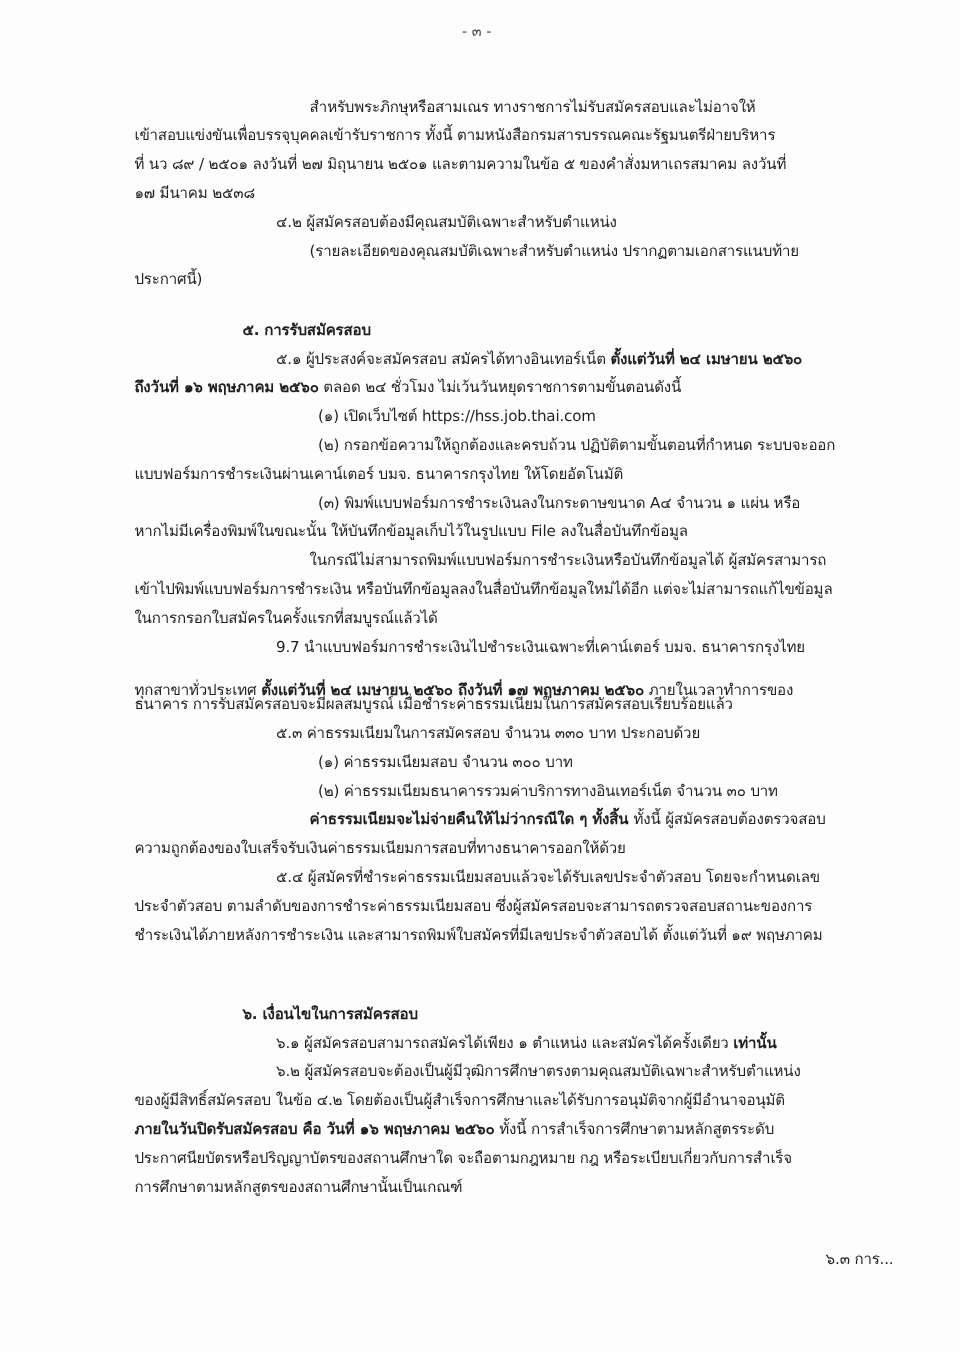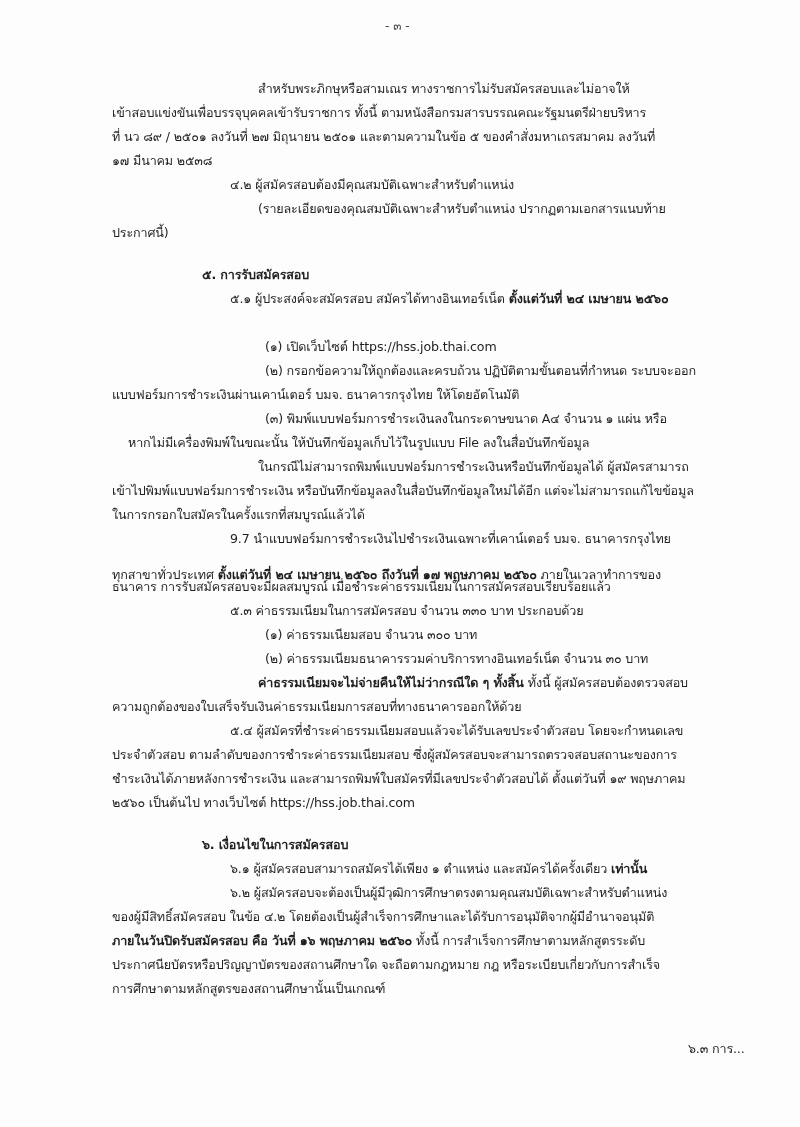--- a/index.html
+++ b/index.html
@@ -30,27 +30,30 @@
 
   <div class="ln" style="left:230px;top:176px">๔.๒ ผู้สมัครสอบต้องมีคุณสมบัติเฉพาะสำหรับตำแหน่ง</div>
   <div class="ln" style="left:258px;top:200px">(รายละเอียดของคุณสมบัติเฉพาะสำหรับตำแหน่ง ปรากฏตามเอกสารแนบท้าย</div>
   <div class="ln" style="left:112px;top:224px">ประกาศนี้)</div>
 
   <div class="ln b" style="left:202px;top:266px">๕. การรับสมัครสอบ</div>
 
   <div class="ln" style="left:230px;top:290px">
     <span>๕.๑ ผู้ประสงค์จะสมัครสอบ สมัครได้ทางอินเทอร์เน็ต </span><span class="b">ตั้งแต่วันที่ ๒๔ เมษายน ๒๕๖๐</span>
   </div>
+  <div class="ln" style="left:112px;top:314px">
+    <span class="b">ถึงวันที่ ๑๖ พฤษภาคม ๒๕๖๐</span><span> ตลอด ๒๔ ชั่วโมง ไม่เว้นวันหยุดราชการตามขั้นตอนดังนี้</span>
+  </div>
   <div class="ln" style="left:265px;top:338px">
     <span>(๑) เปิดเว็บไซต์ </span><span>https://hss.job.thai.com</span>
   </div>
   <div class="ln" style="left:265px;top:362px">(๒) กรอกข้อความให้ถูกต้องและครบถ้วน ปฏิบัติตามขั้นตอนที่กำหนด ระบบจะออก</div>
   <div class="ln" style="left:112px;top:386px">แบบฟอร์มการชำระเงินผ่านเคาน์เตอร์ บมจ. ธนาคารกรุงไทย ให้โดยอัตโนมัติ</div>
   <div class="ln" style="left:265px;top:410px">(๓) พิมพ์แบบฟอร์มการชำระเงินลงในกระดาษขนาด A๔ จำนวน ๑ แผ่น หรือ</div>
-  <div class="ln" style="left:128px;top:434px">หากไม่มีเครื่องพิมพ์ในขณะนั้น ให้บันทึกข้อมูลเก็บไว้ในรูปแบบ File ลงในสื่อบันทึกข้อมูล</div>
+  <div class="ln" style="left:112px;top:434px">หากไม่มีเครื่องพิมพ์ในขณะนั้น ให้บันทึกข้อมูลเก็บไว้ในรูปแบบ File ลงในสื่อบันทึกข้อมูล</div>
   <div class="ln" style="left:258px;top:458px">ในกรณีไม่สามารถพิมพ์แบบฟอร์มการชำระเงินหรือบันทึกข้อมูลได้ ผู้สมัครสามารถ</div>
   <div class="ln" style="left:112px;top:482px">เข้าไปพิมพ์แบบฟอร์มการชำระเงิน หรือบันทึกข้อมูลลงในสื่อบันทึกข้อมูลใหม่ได้อีก แต่จะไม่สามารถแก้ไขข้อมูล</div>
   <div class="ln" style="left:112px;top:506px">ในการกรอกใบสมัครในครั้งแรกที่สมบูรณ์แล้วได้</div>
 
   <div class="ln" style="left:230px;top:530px">9.7 นำแบบฟอร์มการชำระเงินไปชำระเงินเฉพาะที่เคาน์เตอร์ บมจ. ธนาคารกรุงไทย</div>
   <div class="ln" style="left:112px;top:566px">
     <span>ทุกสาขาทั่วประเทศ </span><span class="b">ตั้งแต่วันที่ ๒๔ เมษายน ๒๕๖๐ ถึงวันที่ ๑๗ พฤษภาคม ๒๕๖๐</span><span> ภายในเวลาทำการของ</span>
   </div>
   <div class="ln" style="left:112px;top:578px">ธนาคาร การรับสมัครสอบจะมีผลสมบูรณ์ เมื่อชำระค่าธรรมเนียมในการสมัครสอบเรียบร้อยแล้ว</div>
 
@@ -58,23 +61,20 @@
   <div class="ln" style="left:265px;top:626px">(๑) ค่าธรรมเนียมสอบ จำนวน ๓๐๐ บาท</div>
   <div class="ln" style="left:265px;top:650px">(๒) ค่าธรรมเนียมธนาคารรวมค่าบริการทางอินเทอร์เน็ต จำนวน ๓๐ บาท</div>
   <div class="ln" style="left:258px;top:674px">
     <span class="b">ค่าธรรมเนียมจะไม่จ่ายคืนให้ไม่ว่ากรณีใด ๆ ทั้งสิ้น </span><span class="u">ทั้งนี้ ผู้สมัครสอบต้องตรวจสอบ</span>
   </div>
   <div class="ln u" style="left:112px;top:698px">ความถูกต้องของใบเสร็จรับเงินค่าธรรมเนียมการสอบที่ทางธนาคารออกให้ด้วย</div>
 
   <div class="ln" style="left:230px;top:722px">๕.๔ ผู้สมัครที่ชำระค่าธรรมเนียมสอบแล้วจะได้รับเลขประจำตัวสอบ โดยจะกำหนดเลข</div>
   <div class="ln" style="left:112px;top:746px">ประจำตัวสอบ ตามลำดับของการชำระค่าธรรมเนียมสอบ ซึ่งผู้สมัครสอบจะสามารถตรวจสอบสถานะของการ</div>
   <div class="ln" style="left:112px;top:770px">ชำระเงินได้ภายหลังการชำระเงิน และสามารถพิมพ์ใบสมัครที่มีเลขประจำตัวสอบได้ ตั้งแต่วันที่ ๑๙ พฤษภาคม</div>
-  <div class="ln" style="left:112px;top:794px">
-    <span>๒๕๖๐ เป็นต้นไป ทางเว็บไซต์ </span><span>https://hss.job.thai.com</span>
-  </div>
 
   <div class="ln b" style="left:202px;top:836px">๖. เงื่อนไขในการสมัครสอบ</div>
   <div class="ln" style="left:230px;top:860px">
     <span>๖.๑ ผู้สมัครสอบสามารถสมัครได้เพียง ๑ ตำแหน่ง และสมัครได้ครั้งเดียว </span><span class="b">เท่านั้น</span>
   </div>
   <div class="ln" style="left:230px;top:884px">๖.๒ ผู้สมัครสอบจะต้องเป็นผู้มีวุฒิการศึกษาตรงตามคุณสมบัติเฉพาะสำหรับตำแหน่ง</div>
   <div class="ln" style="left:112px;top:908px">ของผู้มีสิทธิ์สมัครสอบ ในข้อ ๔.๒ โดยต้องเป็นผู้สำเร็จการศึกษาและได้รับการอนุมัติจากผู้มีอำนาจอนุมัติ</div>
   <div class="ln" style="left:112px;top:932px">
     <span class="b">ภายในวันปิดรับสมัครสอบ คือ วันที่ ๑๖ พฤษภาคม ๒๕๖๐</span><span> ทั้งนี้ การสำเร็จการศึกษาตามหลักสูตรระดับ</span>
   </div>

